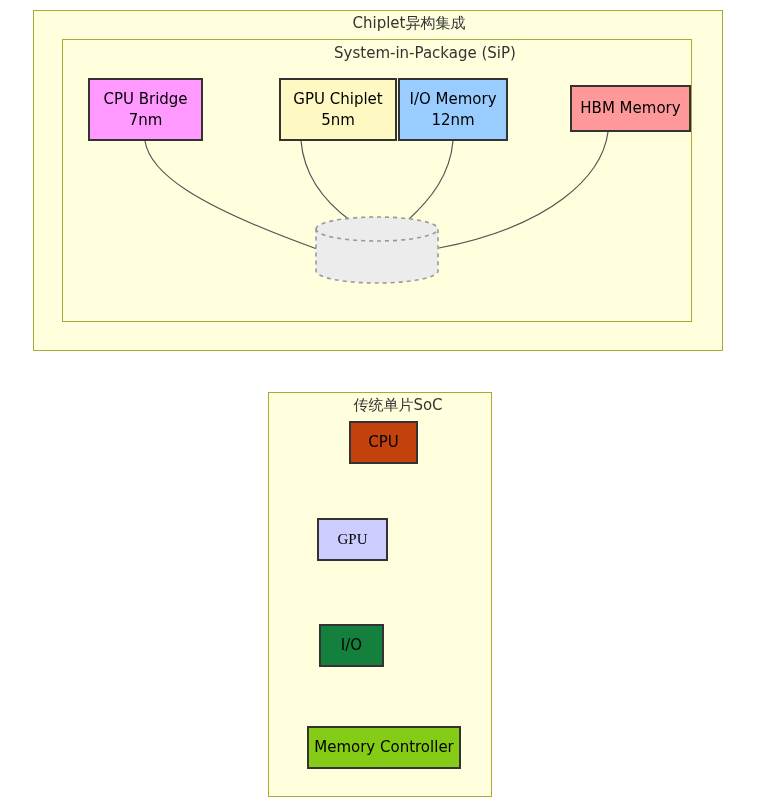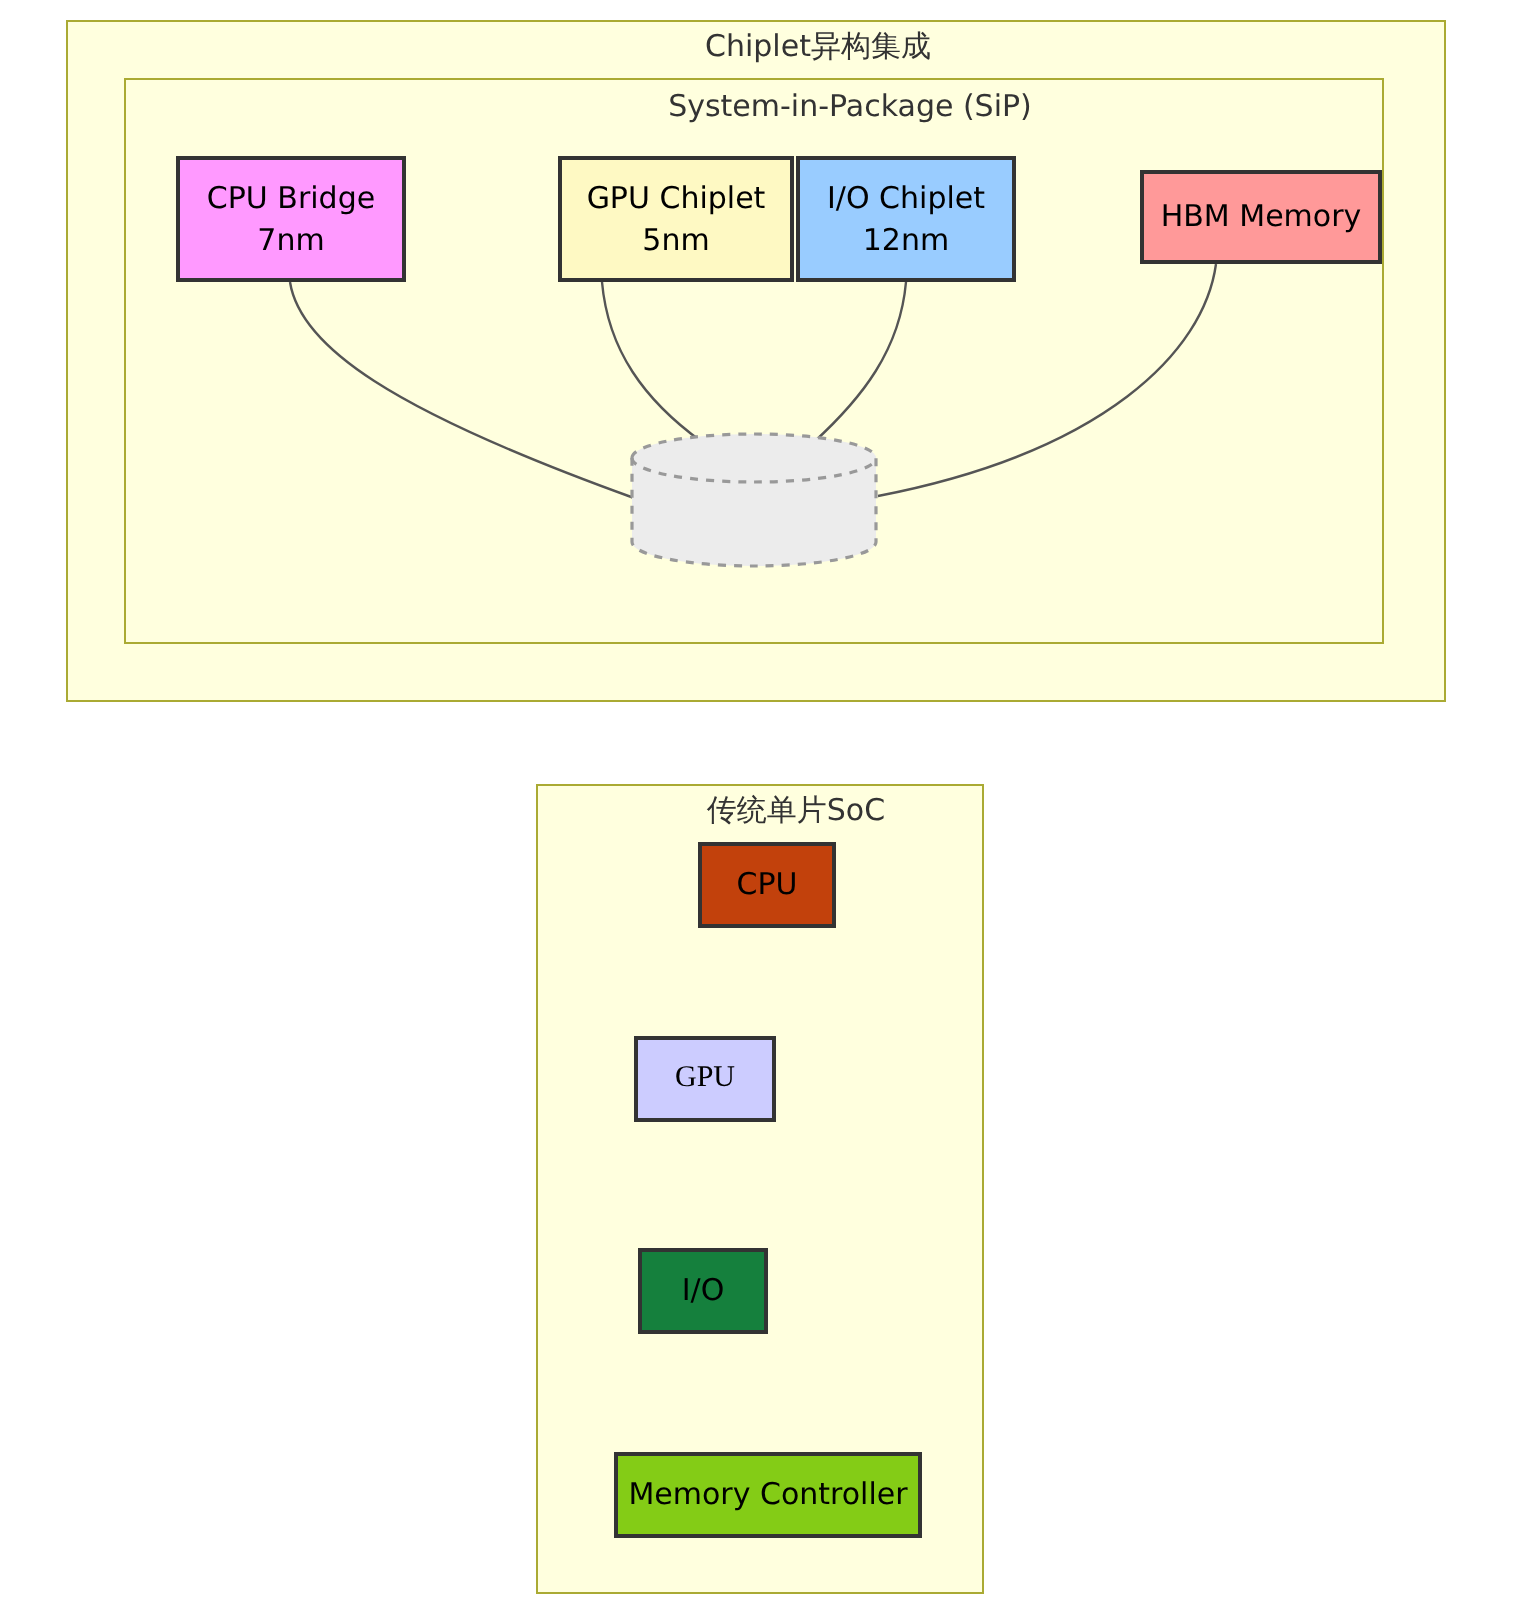--- a/index.html
+++ b/index.html
@@ -93,21 +93,21 @@
     <span class="node-label">CPU Bridge</span>
     <span class="node-label">7nm</span>
   </div>
 
   <div class="node" style="left: 242px; top: 78px; width: 118px; height: 63px; background-color: #fef9c3; margin-left: 37px;">
     <span class="node-label">GPU Chiplet</span>
     <span class="node-label">5nm</span>
   </div>
 
   <div class="node" style="left: 398px; top: 78px; width: 110px; height: 63px; background-color: rgb(153, 204, 255);">
-    <span class="node-label">I/O Chiplet</span>
+    <span class="node-label">I/O Memory</span>
     <span class="node-label">12nm</span>
   </div>
 
   <div class="node" style="left: 526px; top: 85px; width: 121px; height: 47px; background-color: rgb(255, 153, 153); margin-left: 44px;">
     <span class="node-label">HBM Memory</span>
   </div>
 
   <div class="cluster" style="left:268px;top:392px;width:224px;height:405px;"></div>
   <div class="cluster-title" style="top:396px;left:268px;width:260px;">传统单片SoC</div>
 

